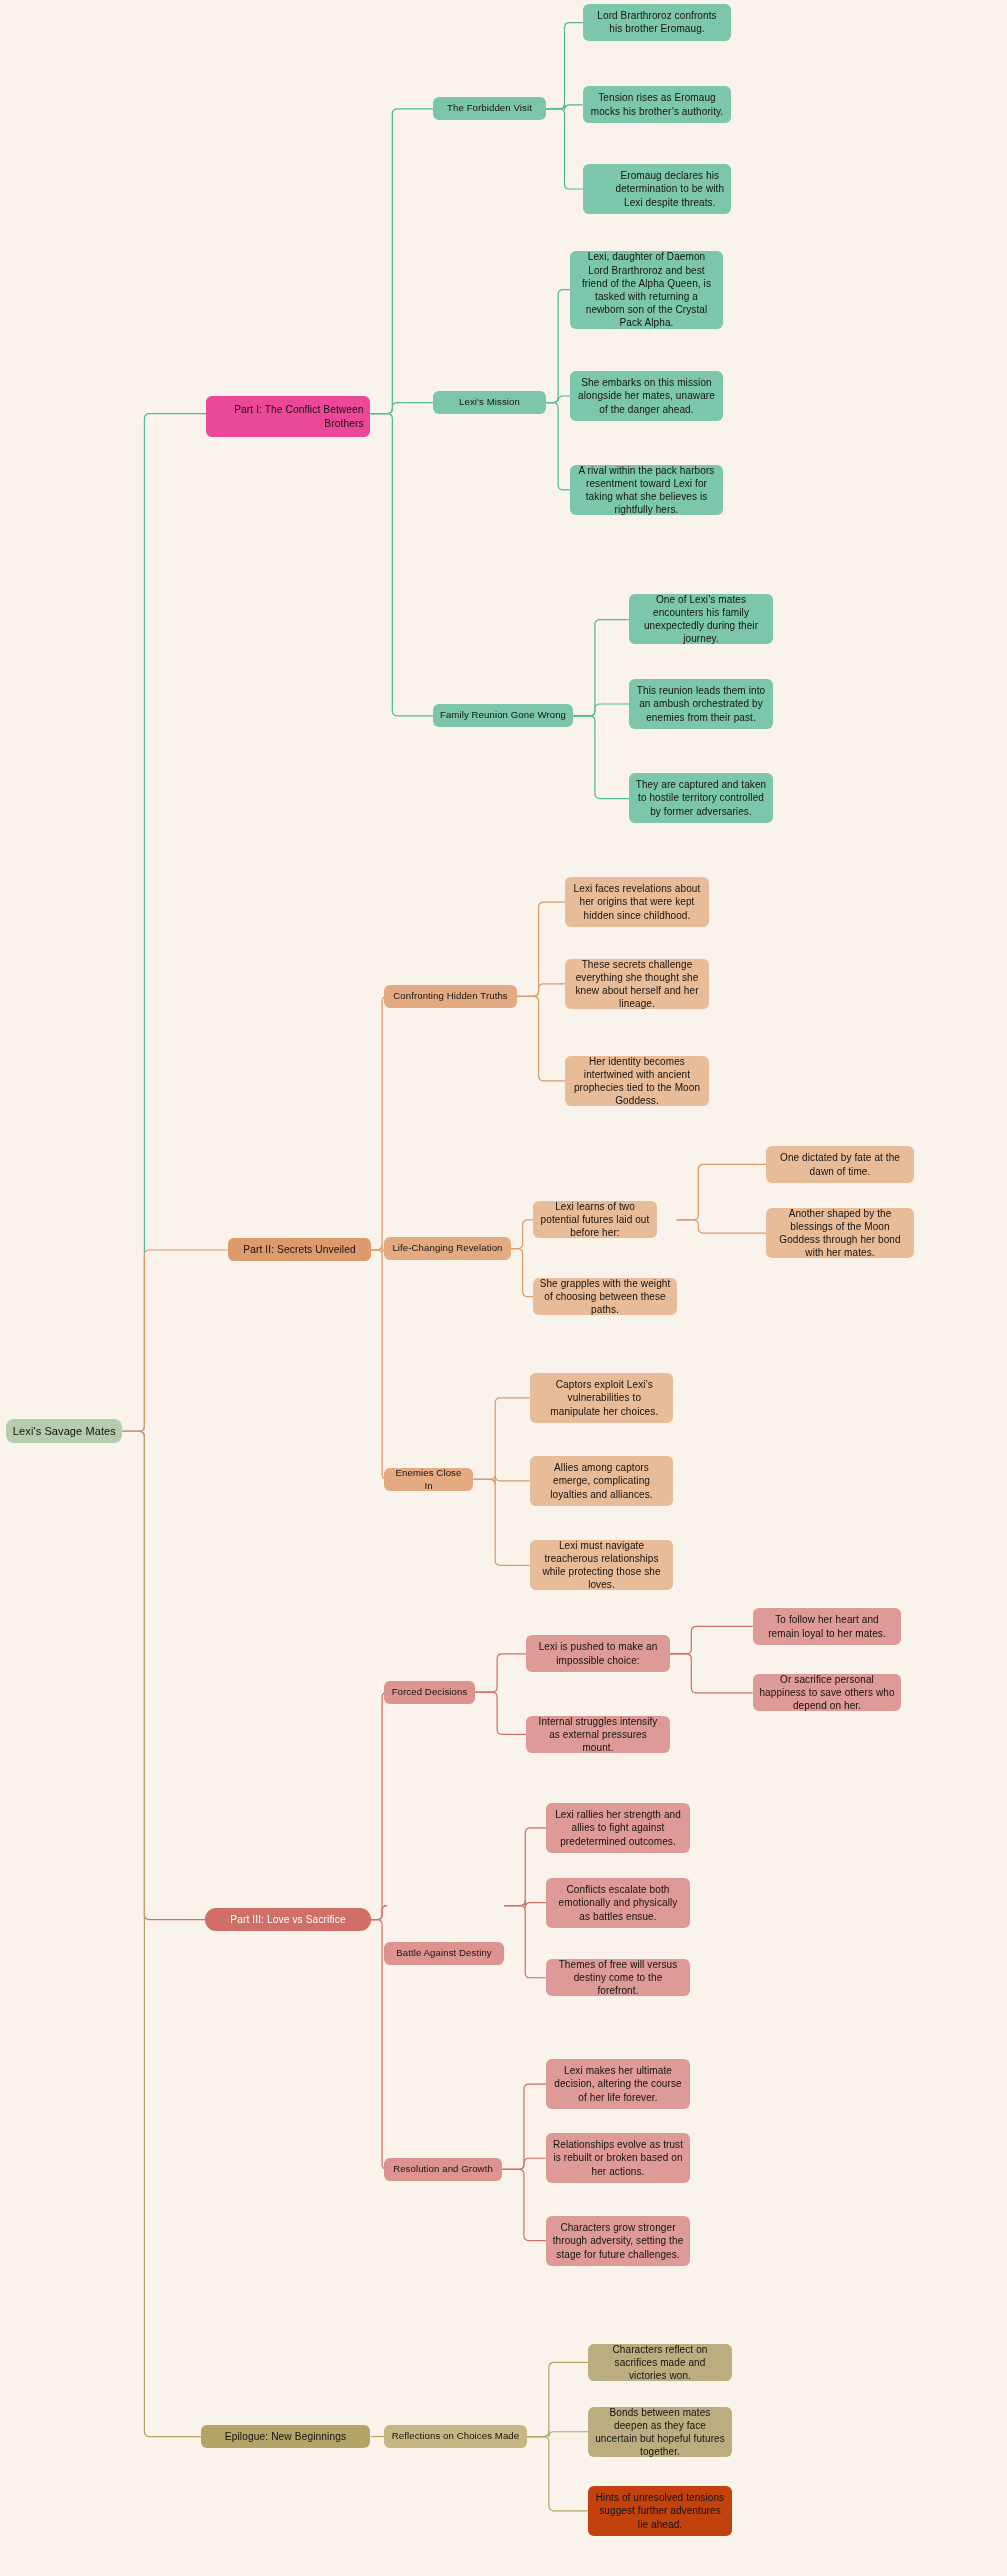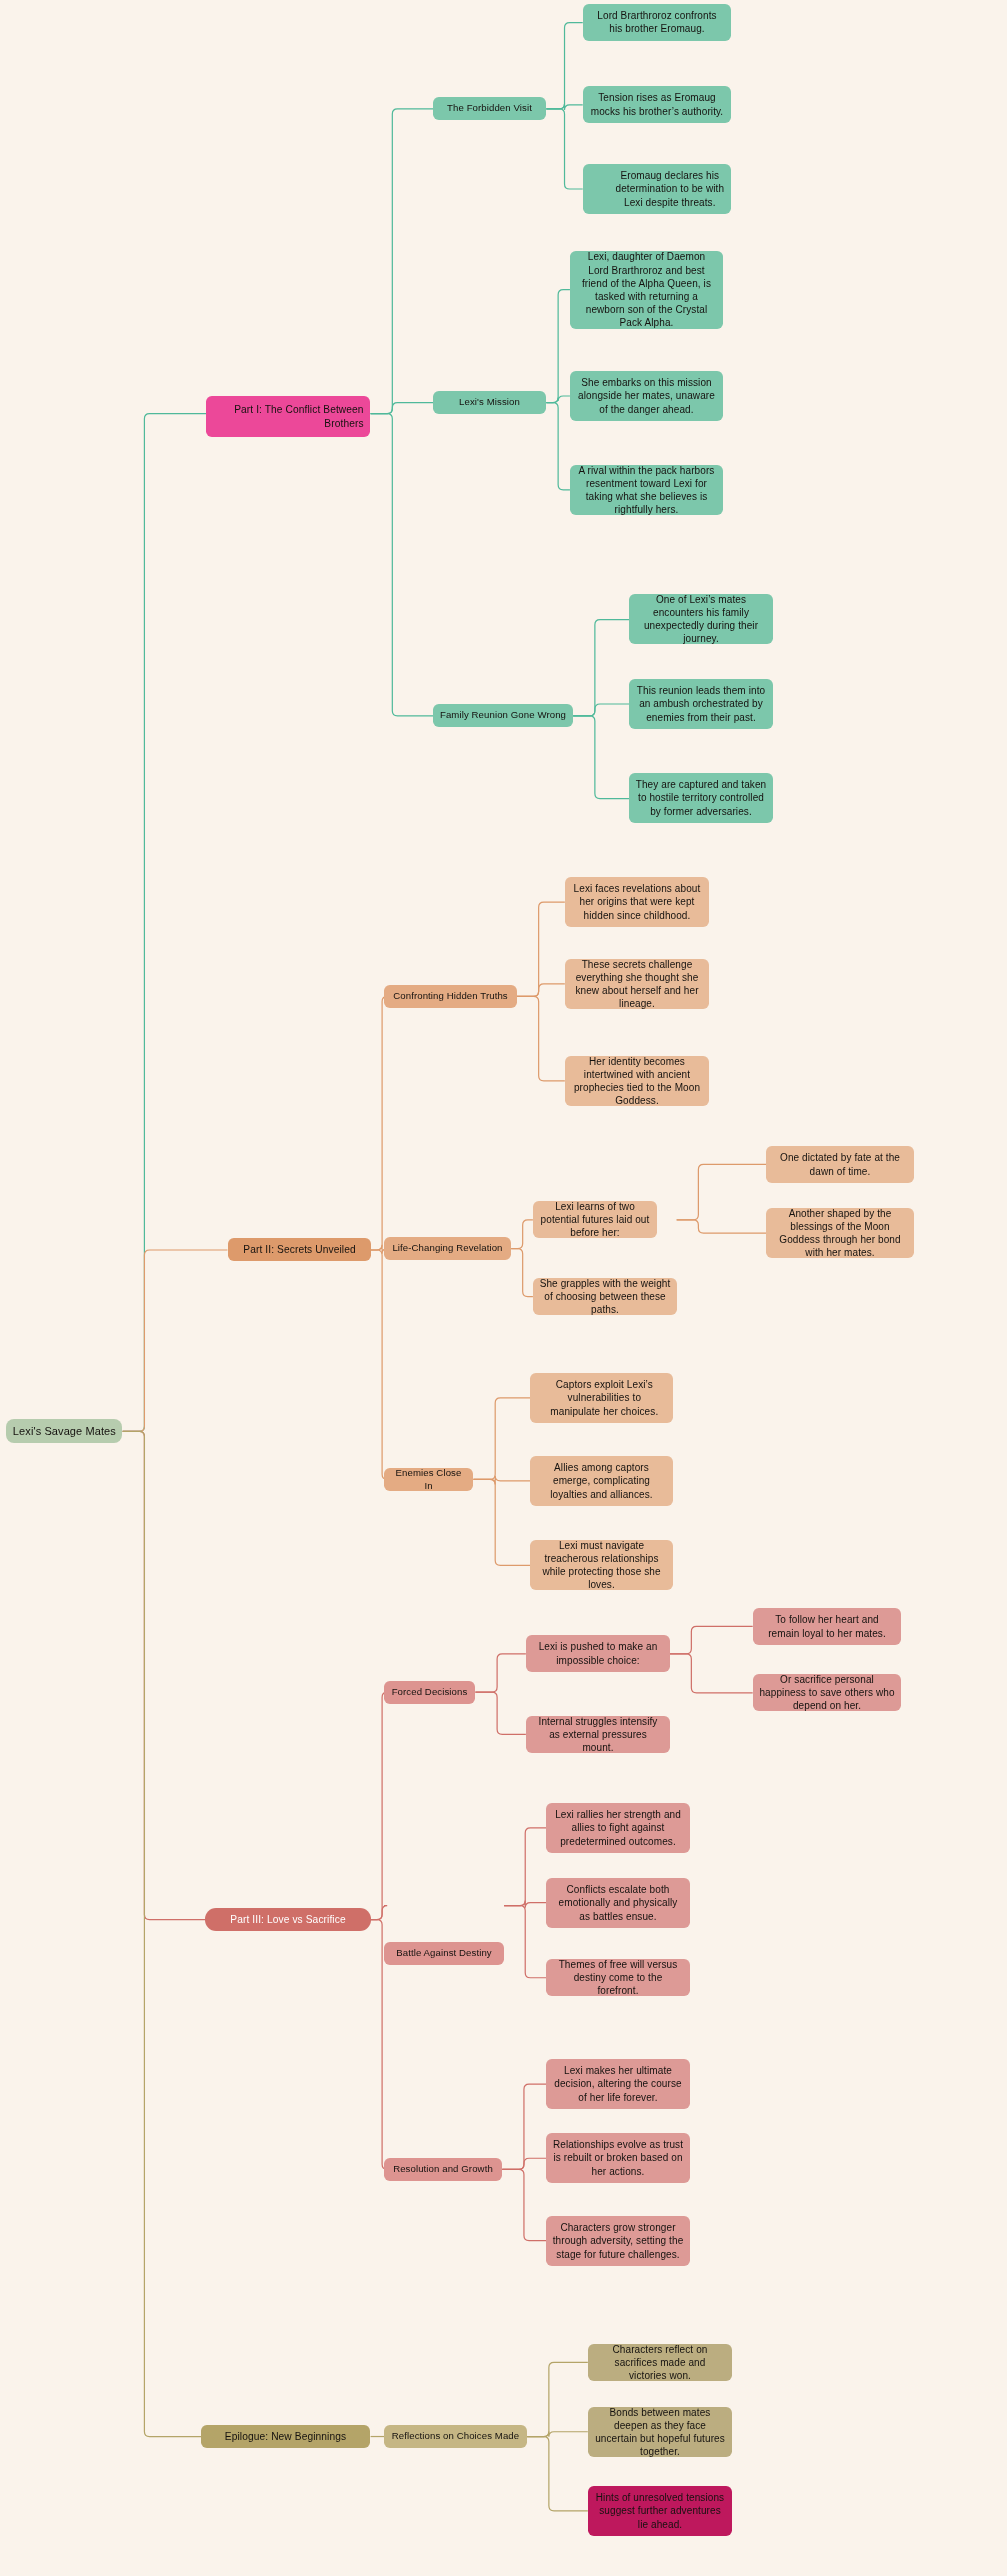--- a/index.html
+++ b/index.html
@@ -213,18 +213,18 @@
       </div>
       <div class="node branch" style="left: 384px; top: 2425px; width: 143px; height: 23px; background: rgb(197, 182, 132);">
         <span>Reflections on Choices Made</span>
       </div>
       <div class="node leaf" style="left: 588px; top: 2344px; width: 144px; height: 37px; background: rgb(187, 173, 128);">
         <span>Characters reflect on sacrifices made and victories won.</span>
       </div>
       <div class="node leaf" style="left: 588px; top: 2407px; width: 144px; height: 50px; background: rgb(187, 173, 128);">
         <span>Bonds between mates deepen as they face uncertain but hopeful futures together.</span>
       </div>
-      <div class="node leaf" style="left: 588px; top: 2486px; width: 144px; height: 50px; background: #be185d; text-align: center;">
+      <div class="node leaf" style="left: 588px; top: 2486px; width: 144px; height: 50px; background: #c2410c; text-align: center;">
         <span>Hints of unresolved tensions suggest further adventures lie ahead.</span>
       </div>
     </div>
 </div>
 
 
 </body></html>

